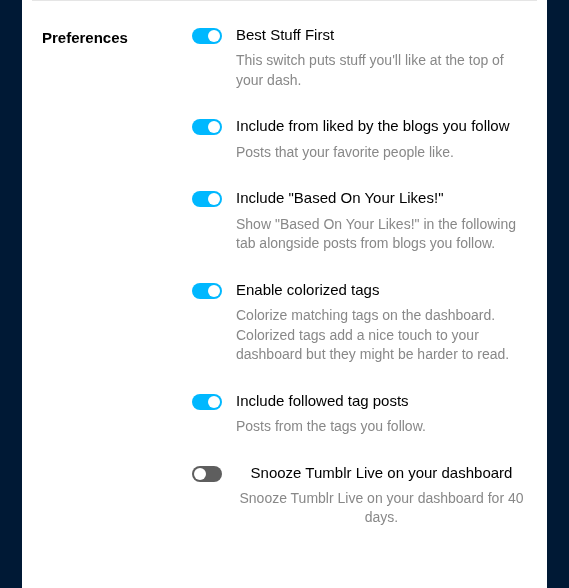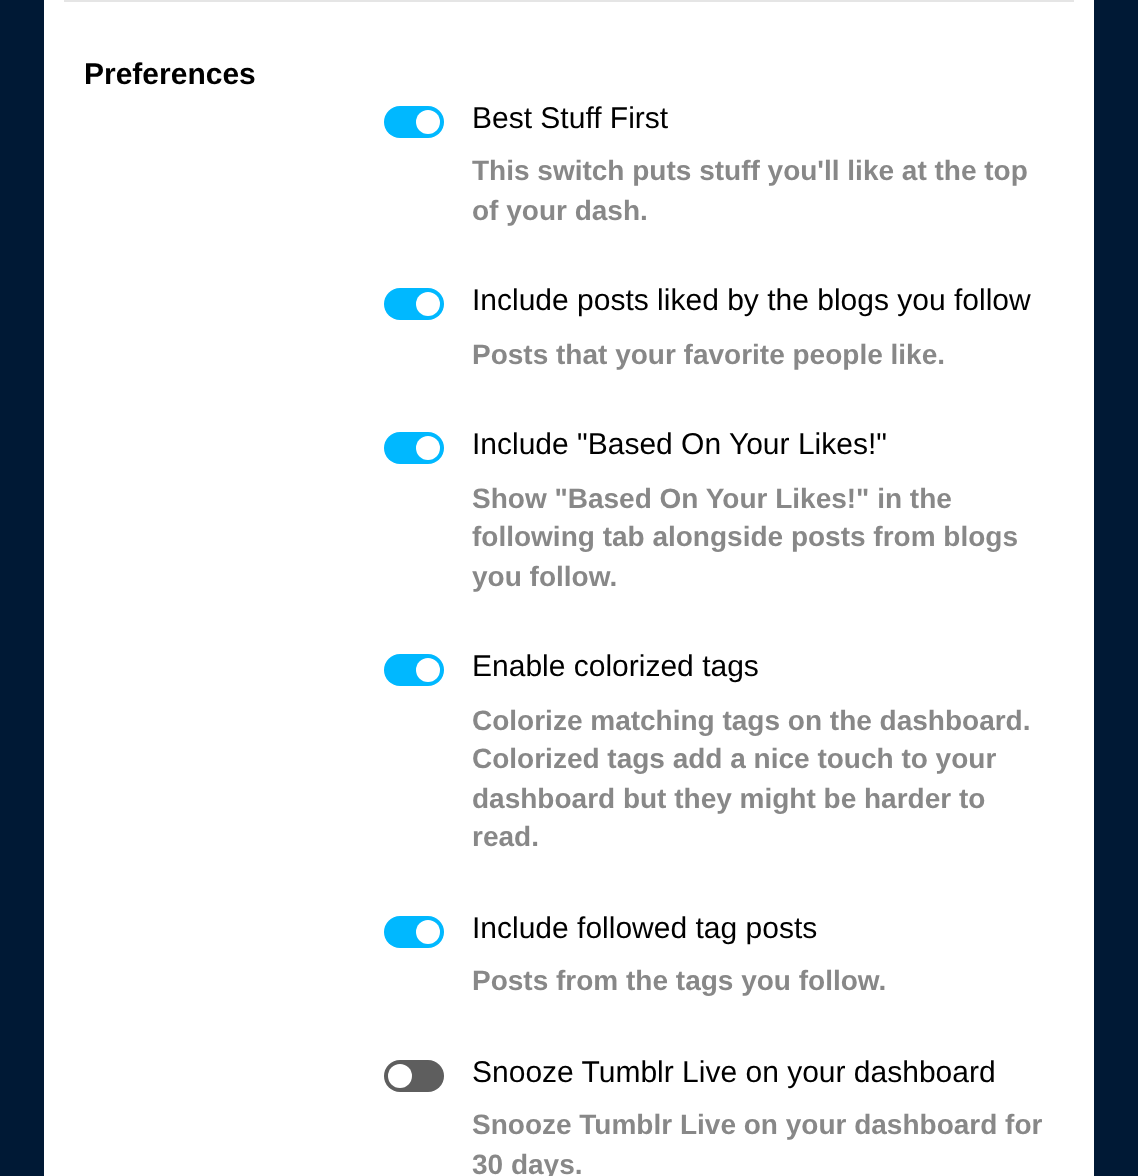--- a/index.html
+++ b/index.html
@@ -38,24 +38,24 @@
       padding-left: 10px;
     }
     .prefs-list {
       flex: 1;
       padding-right: 10px;
     }
     .pref-item {
       display: flex;
       align-items: flex-start;
       margin-bottom: 26px;
-      margin-top: 25px;
     }
     .pref-item:last-child {
       margin-bottom: 0;
+      text-align: center;
     }
     .toggle {
       width: 30px;
       height: 16px;
       border-radius: 10px;
       position: relative;
       flex-shrink: 0;
       margin-top: 3px;
       margin-right: 14px;
       cursor: pointer;
@@ -86,21 +86,20 @@
     .pref-title {
       font-size: 15px;
       color: #000;
       line-height: 1.35;
       margin-bottom: 6px;
     }
     .pref-desc {
       font-size: 14px;
       color: #888;
       line-height: 1.4;
-      font-weight: bold;
     }
   </style>
 </head>
 <body>
 
 <div class="panel">
   <div class="divider"></div>
   <div class="section">
     <div class="section-label">Preferences</div>
     <div class="prefs-list">
@@ -113,21 +112,21 @@
           <div class="pref-title">Best Stuff First</div>
           <div class="pref-desc">This switch puts stuff you'll like at the top of your dash.</div>
         </div>
       </div>
 
       <div class="pref-item">
         <div class="toggle on">
             <div class="toggle-knob"></div>
           </div>
         <div class="pref-text">
-          <div class="pref-title">Include posts liked by the blogs you follow</div>
+          <div class="pref-title">Include from liked by the blogs you follow</div>
           <div class="pref-desc">Posts that your favorite people like.</div>
         </div>
       </div>
 
       <div class="pref-item">
         <div class="toggle on">
             <div class="toggle-knob"></div>
           </div>
         <div class="pref-text">
           <div class="pref-title">Include "Based On Your Likes!"</div>
@@ -154,19 +153,19 @@
           <div class="pref-desc">Posts from the tags you follow.</div>
         </div>
       </div>
 
       <div class="pref-item">
         <div class="toggle off">
             <div class="toggle-knob"></div>
           </div>
         <div class="pref-text">
           <div class="pref-title">Snooze Tumblr Live on your dashboard</div>
-          <div class="pref-desc">Snooze Tumblr Live on your dashboard for 30 days.</div>
+          <div class="pref-desc">Snooze Tumblr Live on your dashboard for 40 days.</div>
         </div>
       </div>
 
     </div>
   </div>
 </div>
 
 </body></html>

